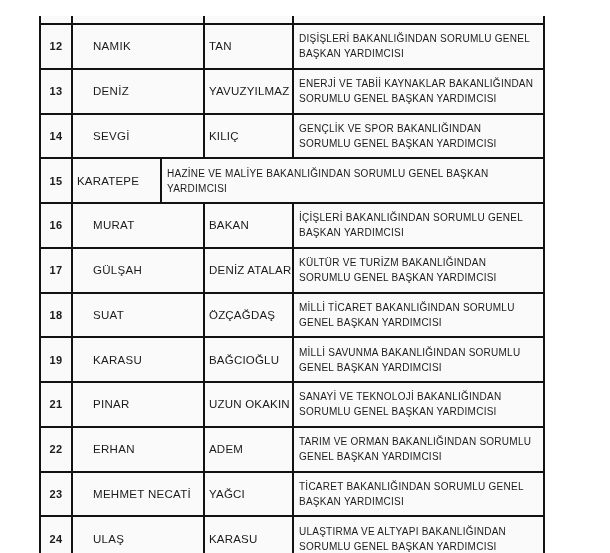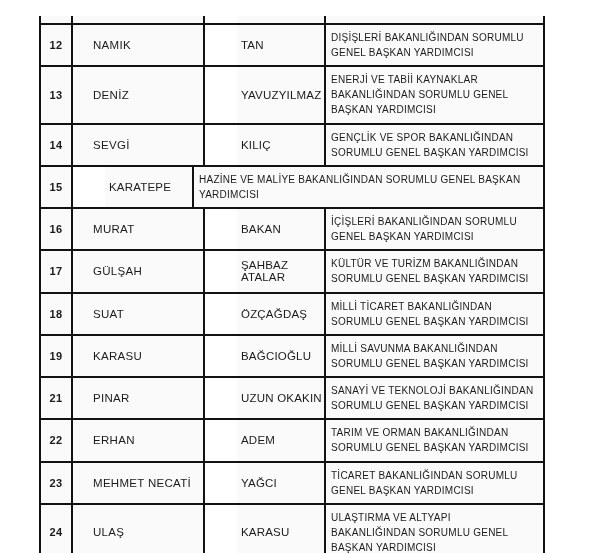--- a/index.html
+++ b/index.html
@@ -55,21 +55,20 @@
     flex: 0 0 132px;
     padding-left: 20px;
     font-size: 11.5px;
     letter-spacing: 0.3px;
   }
   .c-last {
     flex: 0 0 89px;
     padding-left: 4px;
     font-size: 11.5px;
     letter-spacing: 0.2px;
-    margin-left: 32px;
   }
   .c-role {
     flex: 1 1 auto;
     padding: 2px 8px 2px 5px;
     font-size: 10px;
     line-height: 15px;
     letter-spacing: 0.25px;
   }
 </style>
 </head>
@@ -114,21 +113,21 @@
   <div class="row">
     <div class="cell c-no">16</div>
     <div class="cell c-first">MURAT</div>
     <div class="cell c-last">BAKAN</div>
     <div class="cell c-role">İÇİŞLERİ BAKANLIĞINDAN SORUMLU GENEL BAŞKAN YARDIMCISI</div>
   </div>
 
   <div class="row">
     <div class="cell c-no">17</div>
     <div class="cell c-first">GÜLŞAH</div>
-    <div class="cell c-last">ŞAHBAZ ATALAR</div>
+    <div class="cell c-last">DENİZ ATALAR</div>
     <div class="cell c-role">KÜLTÜR VE TURİZM BAKANLIĞINDAN SORUMLU GENEL BAŞKAN YARDIMCISI</div>
   </div>
 
   <div class="row">
     <div class="cell c-no">18</div>
     <div class="cell c-first">SUAT</div>
     <div class="cell c-last">ÖZÇAĞDAŞ</div>
     <div class="cell c-role">MİLLİ TİCARET BAKANLIĞINDAN SORUMLU GENEL BAŞKAN YARDIMCISI</div>
   </div>
 

